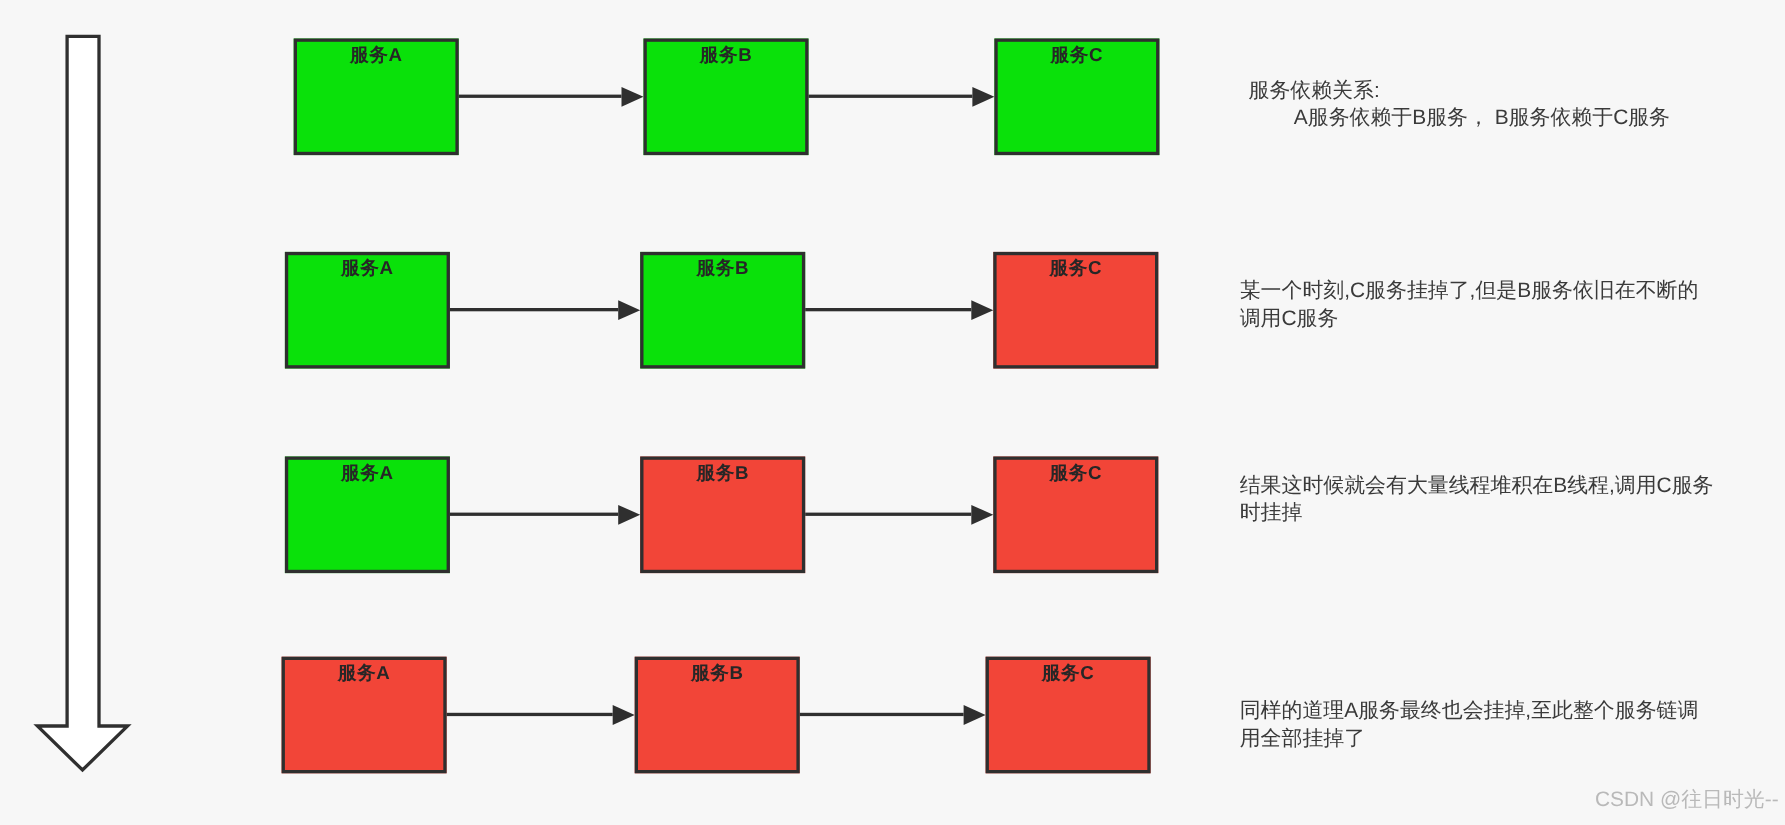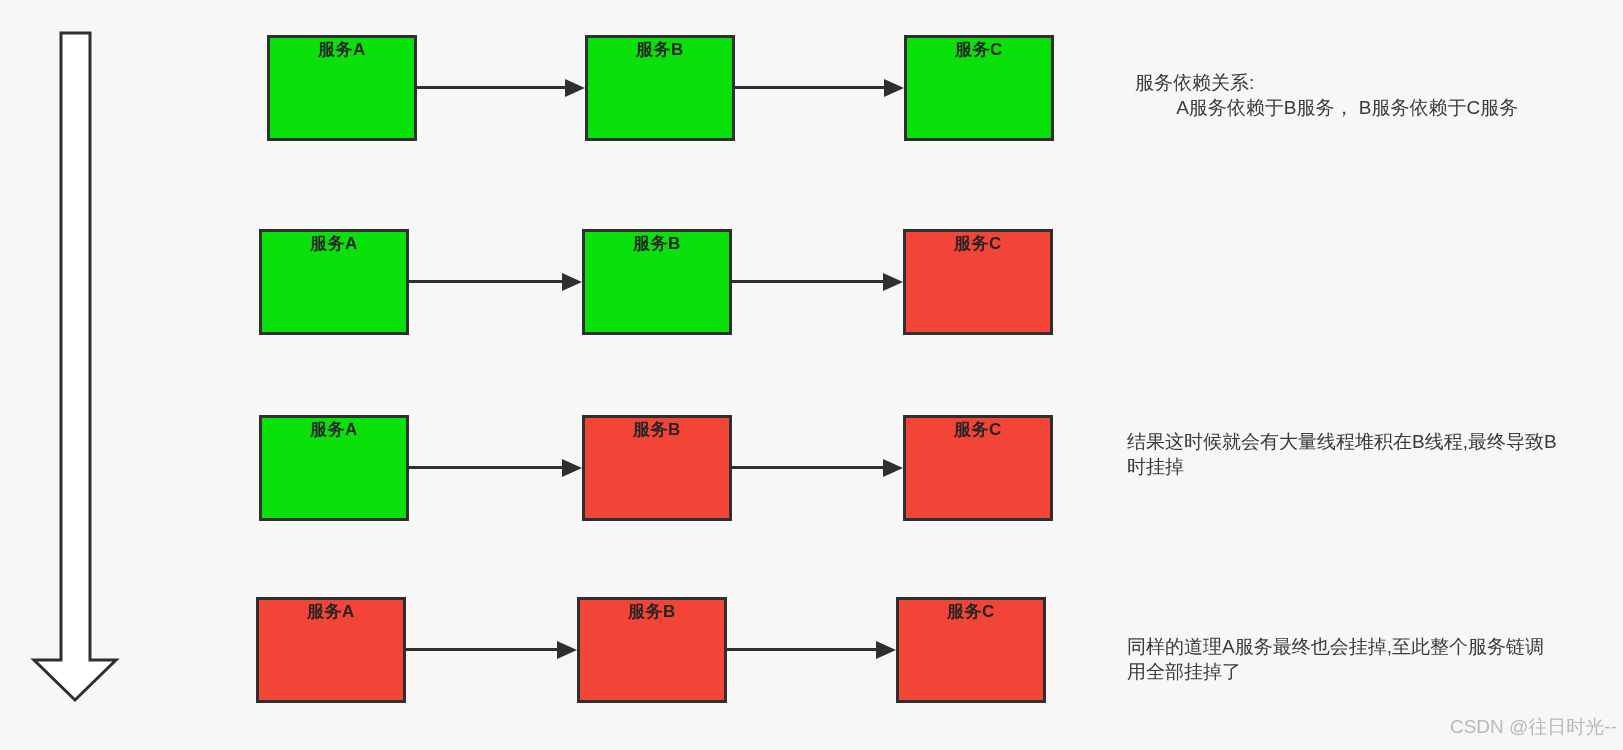--- a/index.html
+++ b/index.html
@@ -83,38 +83,42 @@
     <div class="chead" style="left:562px;"></div>
     <div class="svc state-up" style="left:582px;">
       <span>服务B</span>
     </div>
     <div class="cline" style="left:732px;width:151px;"></div>
     <div class="chead" style="left:883px;"></div>
     <div class="svc state-down" style="left:903px;">
       <span>服务C</span>
     </div>
   </div>
+  <div class="note" style="left:1127px;top:252px;">
+    <div>某一个时刻,C服务挂掉了,但是B服务依旧在不断的</div>
+    <div>调用C服务</div>
+  </div>
 
   <div class="row" style="top:415px;">
     <div class="svc state-up" style="left:259px;">
       <span>服务A</span>
     </div>
     <div class="cline" style="left:409px;width:153px;"></div>
     <div class="chead" style="left:562px;"></div>
     <div class="svc state-down" style="left:582px;">
       <span>服务B</span>
     </div>
     <div class="cline" style="left:732px;width:151px;"></div>
     <div class="chead" style="left:883px;"></div>
     <div class="svc state-down" style="left:903px;">
       <span>服务C</span>
     </div>
   </div>
   <div class="note" style="left:1127px;top:429px;">
-    <div>结果这时候就会有大量线程堆积在B线程,最终导致B</div>
+    <div>结果这时候就会有大量线程堆积在B线程,调用C服务</div>
     <div>时挂掉</div>
   </div>
 
   <div class="row" style="top:597px;">
     <div class="svc state-down" style="left:256px;">
       <span>服务A</span>
     </div>
     <div class="cline" style="left:406px;width:151px;"></div>
     <div class="chead" style="left:557px;"></div>
     <div class="svc state-down" style="left:577px;">

